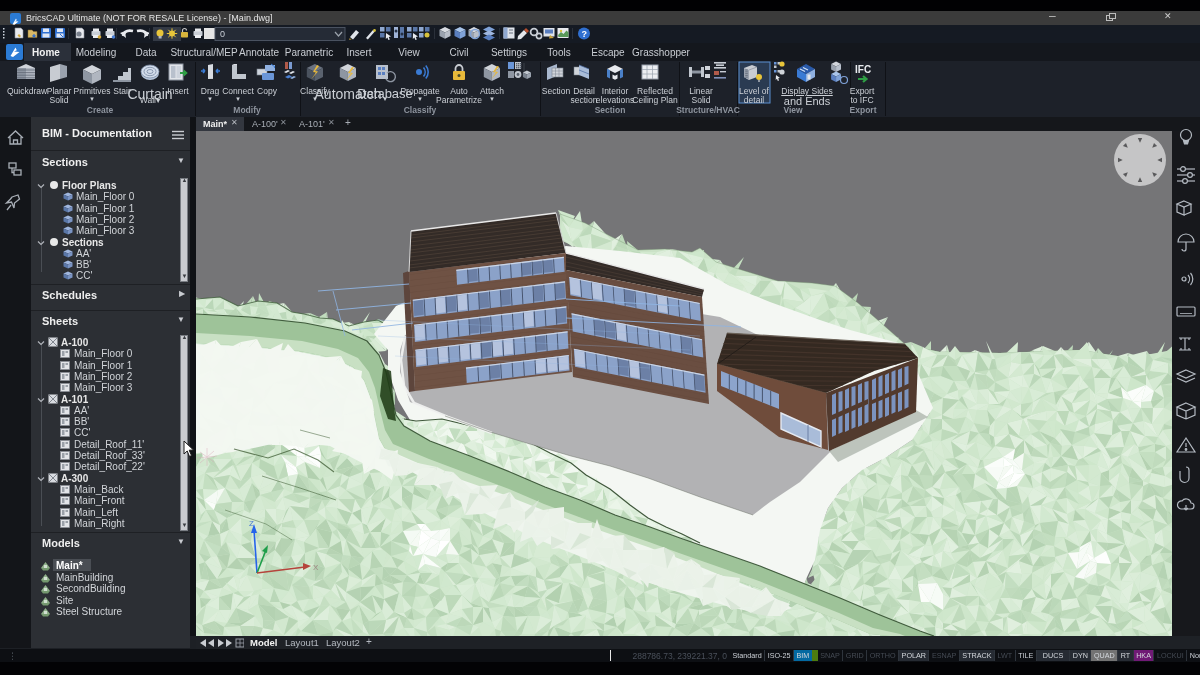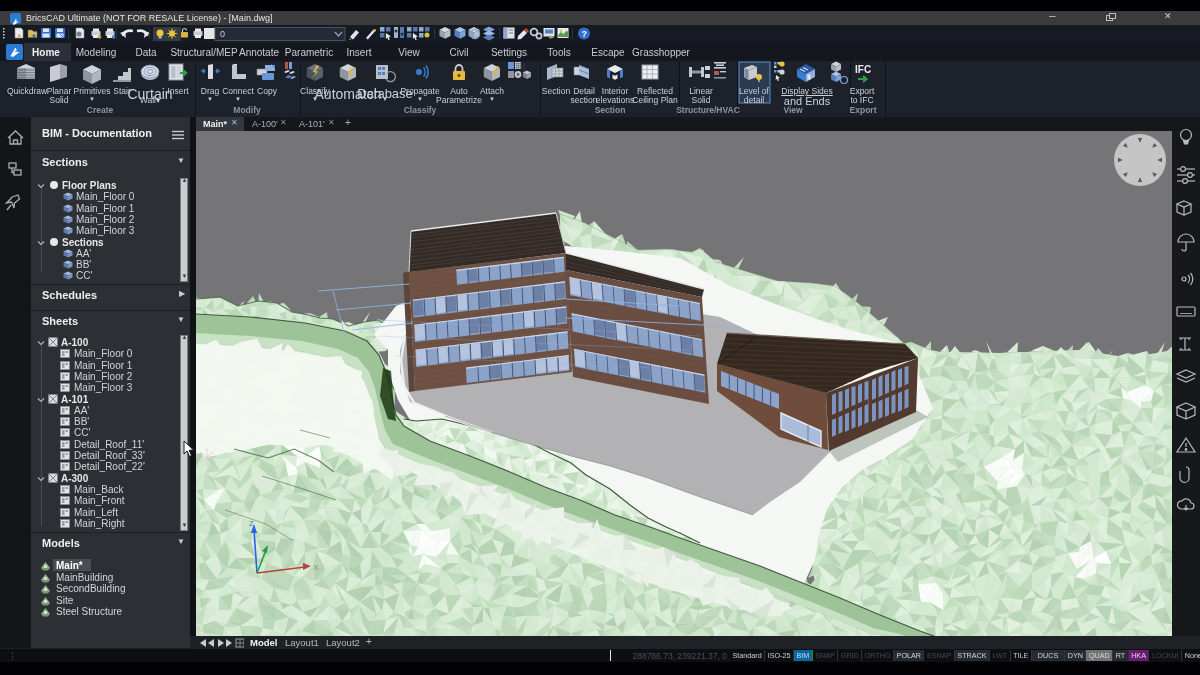--- a/index.html
+++ b/index.html
@@ -1586,21 +1586,21 @@
 <div class="txt" style="left:250px;top:637px;font-size:9.5px;color:#f2f2f2;font-weight:700;">Model</div>
 <div class="txt" style="left:285px;top:637px;font-size:9.5px;color:#b4b9c0;font-weight:400;">Layout1</div>
 <div class="txt" style="left:326px;top:637px;font-size:9.5px;color:#b4b9c0;font-weight:400;">Layout2</div>
 <div class="txt" style="left:366px;top:636px;font-size:10px;color:#b4b9c0;font-weight:400;">+</div>
 <div class="txt" style="left:8px;top:651px;font-size:9px;color:#5a6068;font-weight:400;">⋮</div>
 <div class="abs" style="left:610px;top:650px;width:1px;height:11px;background:#e8e8e8"></div>
 <div class="txt" style="left:727px;top:651px;transform:translateX(-100%);font-size:8.5px;color:#4a505a">288786.73, 239221.37, 0</div>
 <div class="abs" style="left:730px;top:649px;height:13px;display:flex;align-items:center;font-size:7.2px;white-space:nowrap">
     <span style="color:#ccd0d6;background:transparent;padding:1px 2.5px;border-right:1px solid #2e343c">Standard</span>
     <span style="color:#ccd0d6;background:transparent;padding:1px 2.5px;border-right:1px solid #2e343c">ISO-25</span>
-    <span style="color:#d4d8dd;background:#0369a1;padding:1px 2.5px;border-right:1px solid #4d7c0f">BIM</span>
+    <span style="color:#d4d8dd;background:#0369a1;padding:1px 2.5px;border-right:6px solid #4d7c0f">BIM</span>
     <span style="color:#454b54;background:transparent;padding:1px 2.5px;border-right:1px solid #2e343c">SNAP</span>
     <span style="color:#454b54;background:transparent;padding:1px 2.5px;border-right:1px solid #2e343c">GRID</span>
     <span style="color:#454b54;background:transparent;padding:1px 2.5px;border-right:1px solid #2e343c">ORTHO</span>
     <span style="color:#d4d8dd;background:#262b33;padding:1px 2.5px;border-right:1px solid #2e343c">POLAR</span>
     <span style="color:#454b54;background:transparent;padding:1px 2.5px;border-right:1px solid #2e343c">ESNAP</span>
     <span style="color:#d4d8dd;background:#262b33;padding:1px 2.5px;border-right:1px solid #2e343c">STRACK</span>
     <span style="color:#454b54;background:transparent;padding:1px 2.5px;border-right:1px solid #2e343c">LWT</span>
     <span style="color:#ccd0d6;background:transparent;padding:1px 2.5px;border-right:1px solid #2e343c">TILE</span>
     <span style="color:#d4d8dd;background:#262b33;padding:1px 6px;border-right:1px solid #2e343c">DUCS</span>
     <span style="color:#d4d8dd;background:#262b33;padding:1px 2.5px;border-right:1px solid #2e343c">DYN</span>

